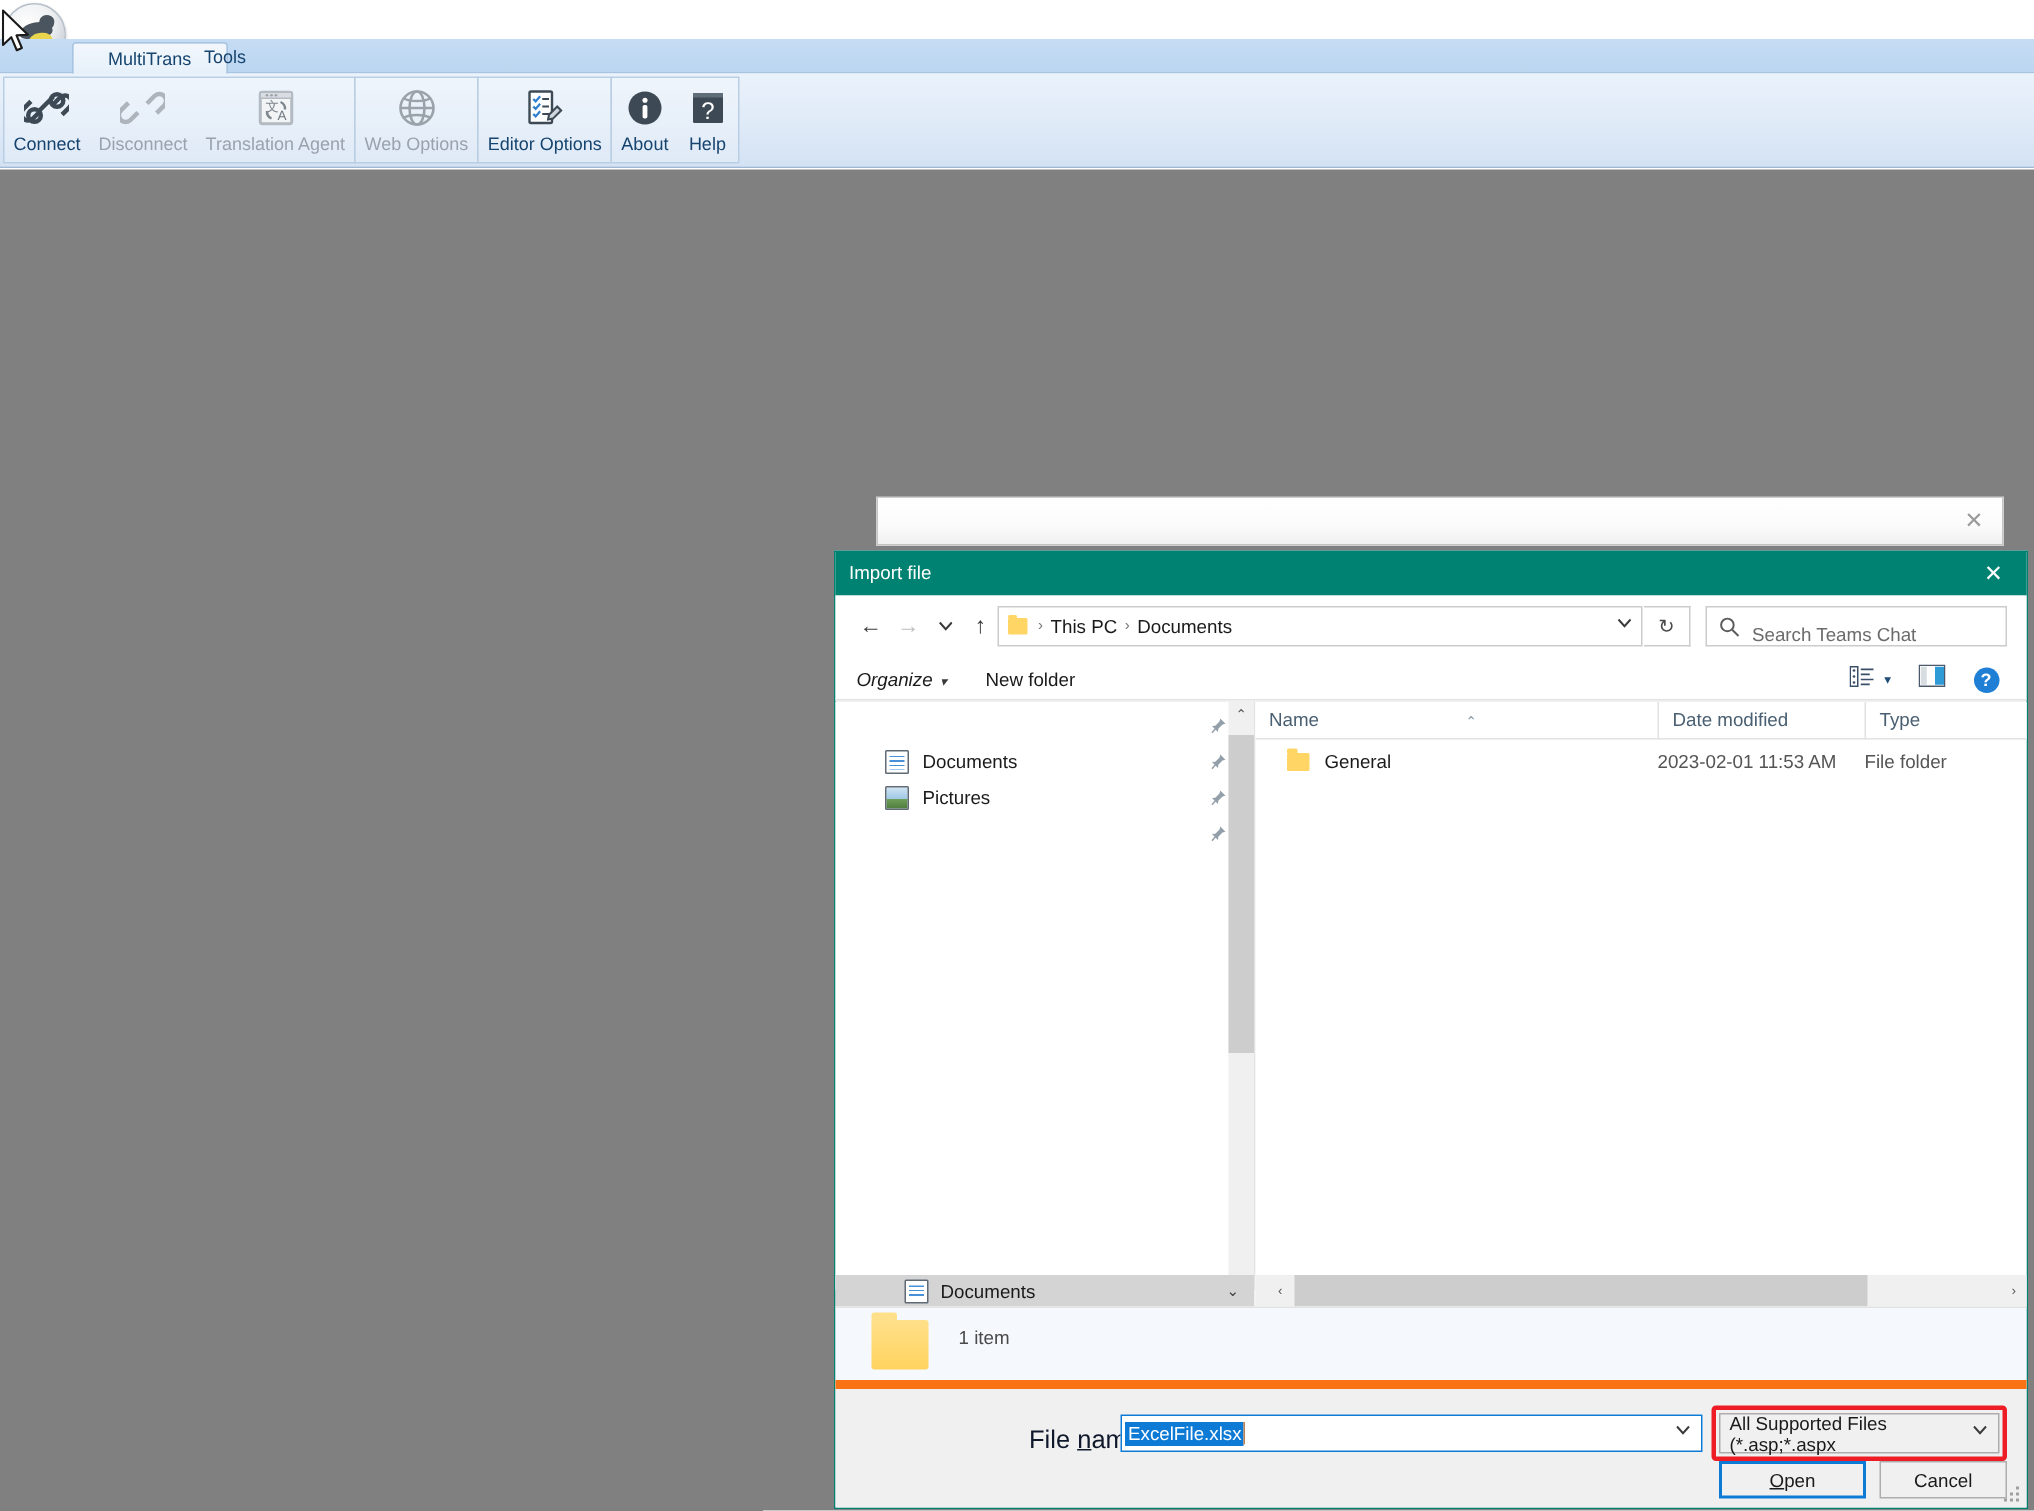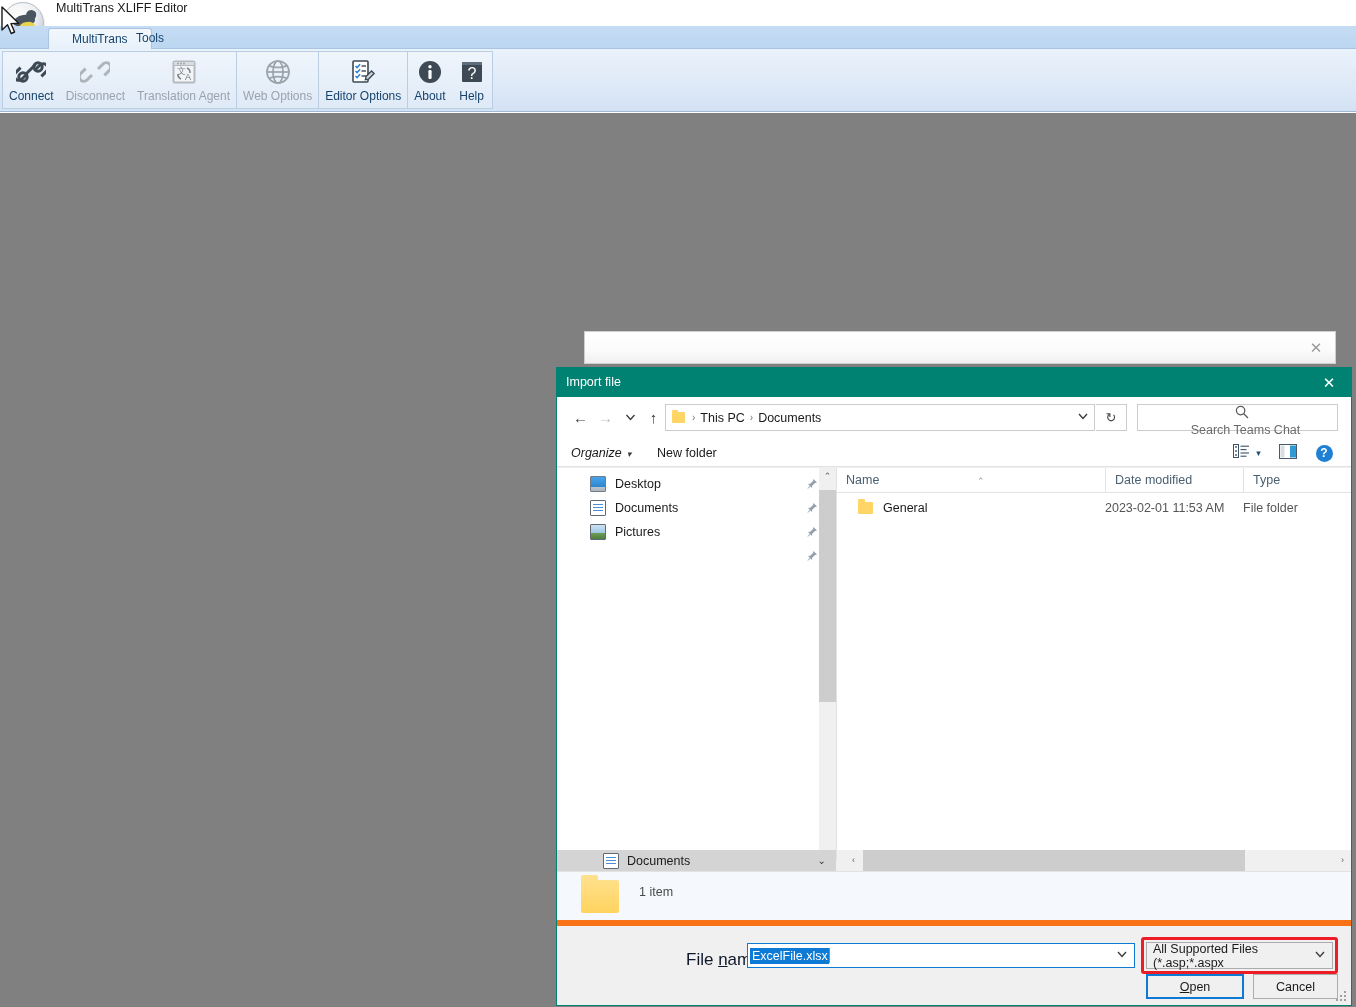--- a/index.html
+++ b/index.html
@@ -166,21 +166,21 @@
   }
   .refreshbtn {
     position: absolute; left: 539px; top: 7px; width: 31px; height: 27px;
     border: 1px solid #cccccc; border-left: none; background: #ffffff;
     display: flex; align-items: center; justify-content: center;
     font-size: 13px; color: #4a4a4a; cursor: default;
   }
   .searchbox {
     position: absolute; left: 580px; top: 7px; width: 201px; height: 27px;
     border: 1px solid #cccccc; background: #ffffff;
-    display: flex; align-items: center; padding-left: 8px; flex-direction: column;
+    display: flex; align-items: flex-end; padding-left: 8px;
   }
   .search-ph { font-size: 12.5px; color: #6b6b6b; margin-left: 8px; }
 
   
   .dlg-cmdbar {
     position: absolute; left: 0; top: 70px; width: 794px; height: 29px;
     background: #ffffff; border-bottom: 1px solid #e2e2e2;
   }
   .cmd-item {
     position: absolute; top: 6px; height: 20px; line-height: 19px;
@@ -389,23 +389,20 @@
   .cursor-arrow {
     position: absolute; left: 1px; top: 6px; width: 22px; height: 32px;
     pointer-events: none;
   }
 </style>
 </head>
 <body>
 
 <div id="app-root">
 
-  <div class="app-titlebar">
-    <div class="app-title-text">MultiTrans XLIFF Editor</div>
-  </div>
 
   <div class="app-logo-orb">
     <span class="bird-dark"></span>
     <span class="bird-gold"></span>
   </div>
 
   <div class="ribbon-tabstrip">
     <div class="ribbon-tab t0 active">MultiTrans</div>
     <div class="ribbon-tab t1">Tools</div>
   </div>
@@ -609,24 +606,20 @@
           </svg>
         </span>
       </div>
 
       <div class="cmd-right cmd-help">
         <span class="help-circle">?</span>
       </div>
     </div>
 
     <div class="dlg-navpane">
-      <div class="navitem" style="top:4px">
-        <span class="nav-ico ico-desktop"></span>
-        <span class="nav-label">Desktop</span>
-      </div>
       <div class="navitem" style="top:28px">
         <span class="nav-ico ico-documents"></span>
         <span class="nav-label">Documents</span>
       </div>
       <div class="navitem" style="top:52px">
         <span class="nav-ico ico-pictures"></span>
         <span class="nav-label">Pictures</span>
       </div>
 
       <div class="pin" style="top:4px">

